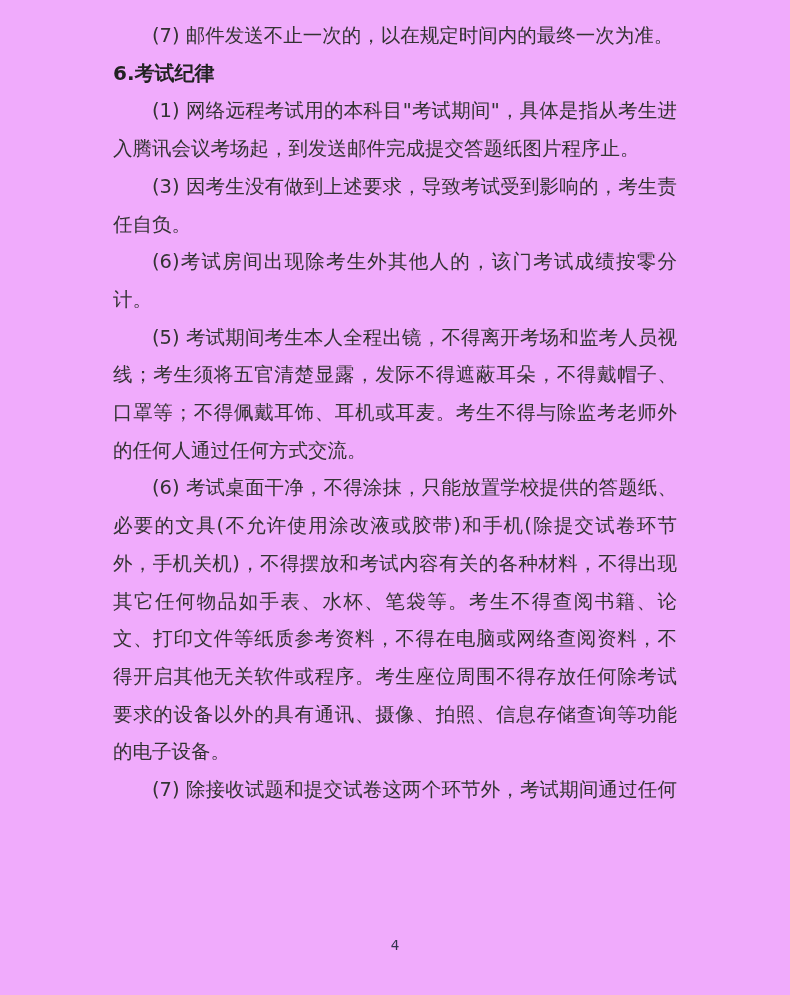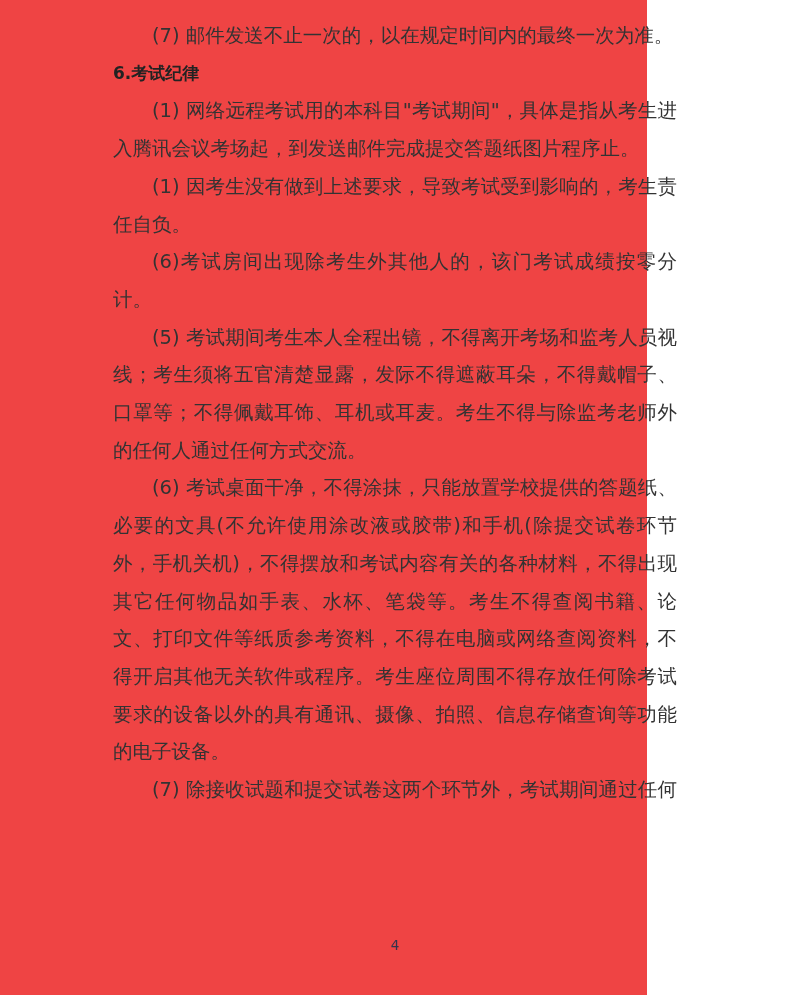--- a/index.html
+++ b/index.html
@@ -10,23 +10,23 @@
   body {
     width: 790px;
     height: 995px;
     font-family: "DejaVu Sans", "Liberation Sans", sans-serif;
     color: #333333;
     position: relative;
     overflow: hidden;
   }
   .page {
     position: relative;
-    width: 647px;
+    width: 790px;
     height: 995px;
-    background: #ef4444;
+    background: #f0abfc;
   }
   .content {
     position: absolute;
     left: 113px;
     top: 17px;
     width: 564px;
     font-size: 19.5px;
     line-height: 37.7px;
     text-align: justify;
     letter-spacing: 0;
@@ -36,21 +36,21 @@
     padding: 0;
     text-indent: 2em;
     text-align: justify;
   }
   .para.fill-last {
     text-align-last: justify;
   }
   .heading {
     margin: 0;
     padding: 0;
-    font-size: 17px;
+    font-size: 20px;
     font-weight: 700;
     color: #222222;
     text-indent: 0;
     text-align: left;
     line-height: 37.7px;
   }
   .page-number {
     position: absolute;
     top: 934px;
     left: 0;
@@ -62,20 +62,20 @@
   }
 </style>
 </head>
 <body>
 
 <div class="page">
   <div class="content">
     <p class="para">(7) 邮件发送不止一次的，以在规定时间内的最终一次为准。</p>
     <h2 class="heading">6.考试纪律</h2>
     <p class="para">(1) 网络远程考试用的本科目"考试期间"，具体是指从考生进入腾讯会议考场起，到发送邮件完成提交答题纸图片程序止。</p>
-    <p class="para">(1) 因考生没有做到上述要求，导致考试受到影响的，考生责任自负。</p>
+    <p class="para">(3) 因考生没有做到上述要求，导致考试受到影响的，考生责任自负。</p>
     <p class="para">(6)考试房间出现除考生外其他人的，该门考试成绩按零分计。</p>
     <p class="para">(5) 考试期间考生本人全程出镜，不得离开考场和监考人员视线；考生须将五官清楚显露，发际不得遮蔽耳朵，不得戴帽子、口罩等；不得佩戴耳饰、耳机或耳麦。考生不得与除监考老师外的任何人通过任何方式交流。</p>
     <p class="para">(6) 考试桌面干净，不得涂抹，只能放置学校提供的答题纸、必要的文具(不允许使用涂改液或胶带)和手机(除提交试卷环节外，手机关机)，不得摆放和考试内容有关的各种材料，不得出现其它任何物品如手表、水杯、笔袋等。考生不得查阅书籍、论文、打印文件等纸质参考资料，不得在电脑或网络查阅资料，不得开启其他无关软件或程序。考生座位周围不得存放任何除考试要求的设备以外的具有通讯、摄像、拍照、信息存储查询等功能的电子设备。</p>
     <p class="para fill-last">(7) 除接收试题和提交试卷这两个环节外，考试期间通过任何</p>
   </div>
   <div class="page-number">4</div>
 </div>
 
 </body></html>

